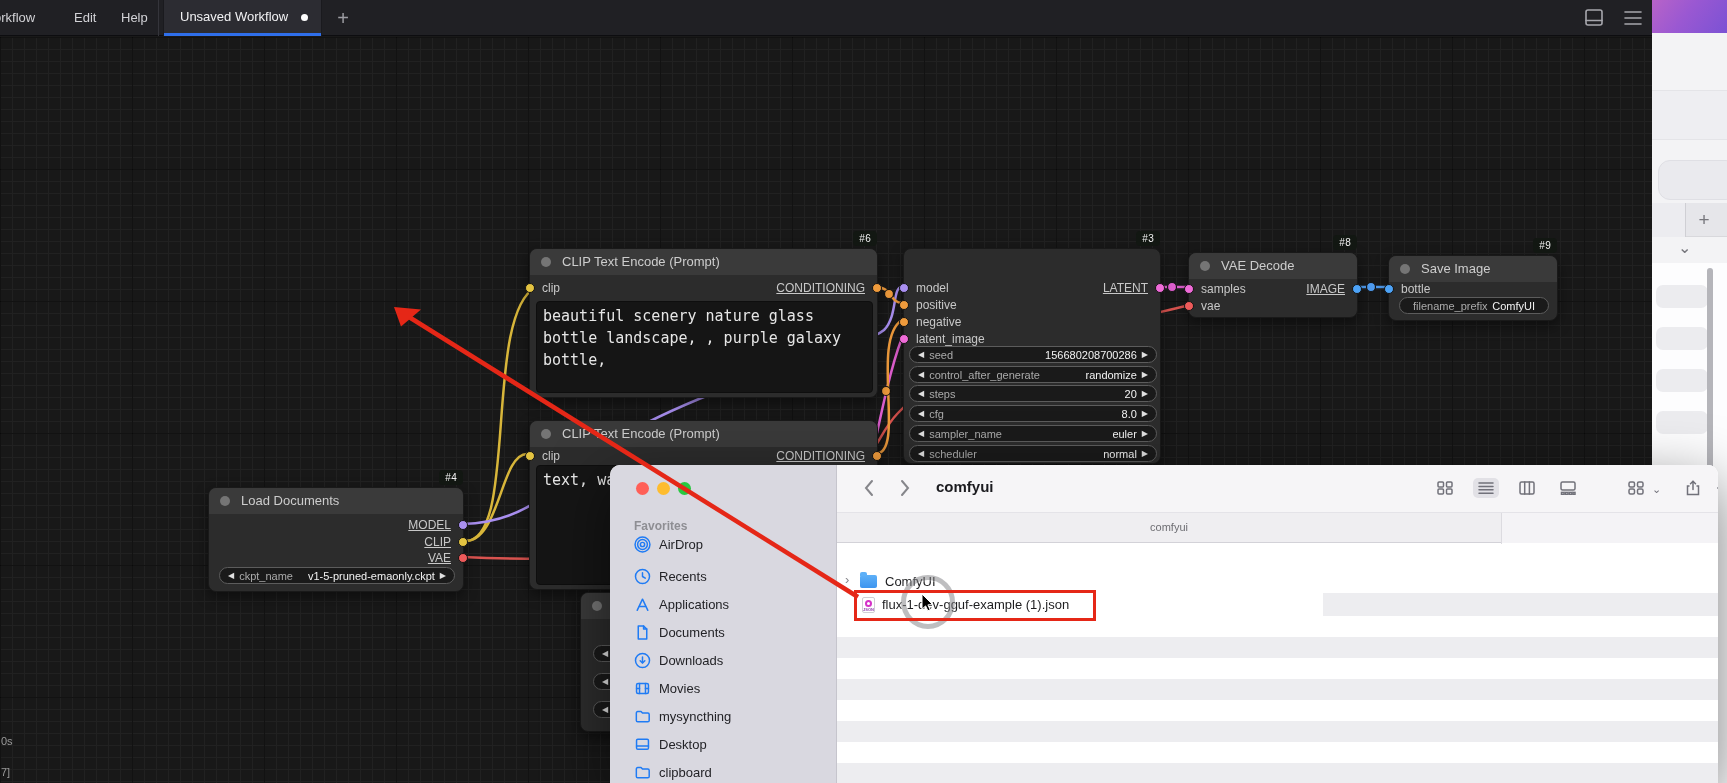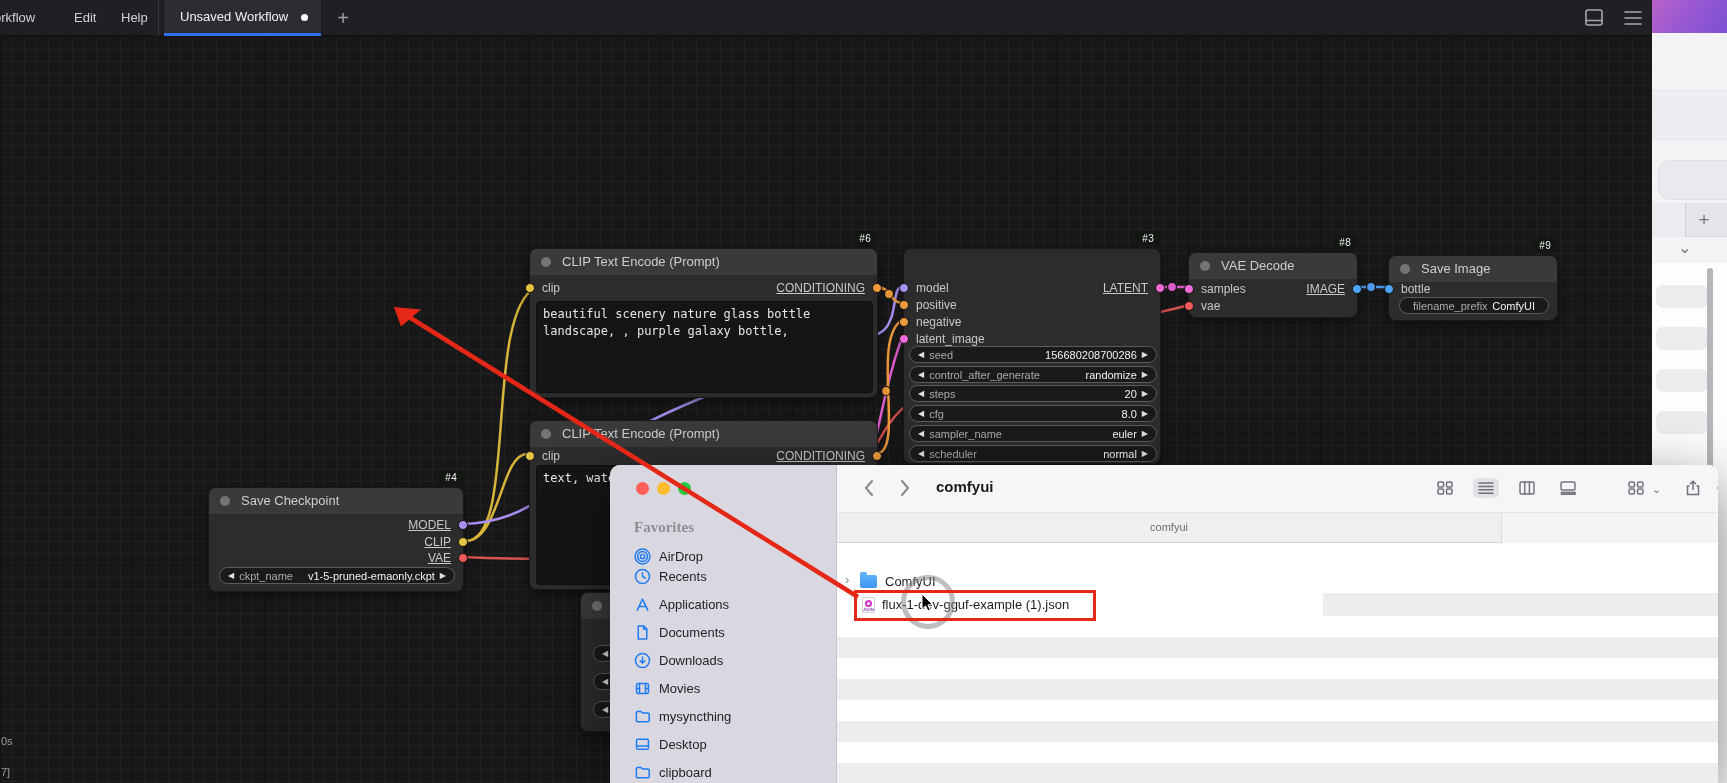--- a/index.html
+++ b/index.html
@@ -61,38 +61,38 @@
   .ndot { position:absolute; left:11px; top:8px; width:10px; height:10px; border-radius:50%; background:#757575; }
   .nrow { position:absolute; left:0; right:0; height:18px; display:flex; align-items:center;
           padding:0 12px; color:#c8c8c8; font-size:12px; }
   .nrow.out { justify-content:flex-end;text-decoration:underline; }
   .pdot { position:absolute; width:10px; height:10px; border-radius:50%; border:1.5px solid #131313; top:50%;
           transform:translateY(-50%); }
   .pdot.pin { left:-5px; } .pdot.pout { right:-5px; }
   .c-yellow{background:#e3c341}.c-orange{background:#ef9b3c}.c-purple{background:#a98ff0}
   .c-pink{background:#ef6bd8}.c-red{background:#ee5a5a}.c-blue{background:#4da3f7}
   .ntext { position:absolute; background:#151515; border:1px solid #0e0e0e; border-radius:4px;
-           color:#e6e6e6; font-family:"DejaVu Sans Mono", monospace; font-size:12px; line-height:1.45;
+           color:#e6e6e6; font-family:"DejaVu Sans Mono", monospace; font-size:15px; line-height:1.45;
            padding:4px 6px; white-space:pre-wrap; }
   .pill { position:absolute; height:17px; background:#1a1a1a; border:1px solid #5c5c5c; border-radius:9px;
           display:flex; align-items:center; padding:0 8px; font-size:11px; color:#ababab; }
   .pill .arr { color:#e0e0e0; font-size:8px; line-height:17px; }
   .pill .pname { margin-left:5px; }
   .pill .sp { flex:1; }
   .pill .pval { color:#f2f2f2; margin-right:5px; }
   .statustxt { position:absolute; left:1px; color:#9a9a9a; font-size:11px; z-index:2; }
 
   
   .finder { position:absolute; left:610px; top:465px; width:1108px; height:318px; z-index:3;
             border-radius:10px 10px 0 0; overflow:hidden; box-shadow:0 18px 60px rgba(0,0,0,.5);
             background:#ffffff; }
   .fsidebar { position:absolute; left:0; top:0; width:227px; height:318px; background:#d9d8e0;
               border-right:1px solid #c6c5cd; }
   .tlight { position:absolute; top:17px; width:13px; height:13px; border-radius:50%; }
-  .fsec { position:absolute; left:24px; top:54px; color:#8e8e93; font-size:15px; font-weight:bold;font-family:Liberation Serif, serif; }
+  .fsec { position:absolute; left:24px; top:54px; color:#8e8e93; font-size:12px; font-weight:bold; }
   .fitem { position:absolute; left:24px; height:22px; display:flex; align-items:center; gap:8px;
            color:#232327; font-size:13px; }
   .fitem svg { width:17px; height:17px; stroke:#1f7bf4; fill:none; stroke-width:1.4;
                stroke-linecap:round; stroke-linejoin:round; flex:0 0 auto; }
   .fmain { position:absolute; left:227px; top:0; width:881px; height:318px; background:#fff; }
   .ftoolbar { position:absolute; left:0; top:0; width:881px; height:47px; background:#f6f5f7; }
   .fnav { position:absolute; top:12px; width:22px; height:22px; }
   .fnav svg { stroke:#86868b; fill:none; stroke-width:2; stroke-linecap:round; }
   .ftitle { position:absolute; left:99px; top:13px; color:#1b1b1f; font-size:15px; font-weight:bold; }
   .vicon { position:absolute; top:13px; width:26px; height:20px; display:flex; align-items:center; justify-content:center; }
@@ -314,21 +314,21 @@
       </div>
       <div class="pill" style="left:10px; top:41px; width:150px">
         <span class="pname">filename_prefix</span>
           <span class="sp"></span>
         <span class="pval">ComfyUI</span>
       </div>
     </div>
 
     <div class="node" style="left:208px; top:487px; width:256px; height:105px">
       <div class="badge">#4</div>
-      <div class="ntitle"><span class="ndot"></span><span>Save Checkpoint</span></div>
+      <div class="ntitle"><span class="ndot"></span><span>Load Documents</span></div>
       <div class="nrow out" style="top:28px">
         <span>MODEL</span>
         <span class="pdot pout c-purple"></span>
       </div>
       <div class="nrow out" style="top:45px">
         <span>CLIP</span>
         <span class="pdot pout c-yellow"></span>
       </div>
       <div class="nrow out" style="top:61px">
         <span>VAE</span>
@@ -363,21 +363,21 @@
     <div class="statustxt" style="top:766px">7]</div>
   </div>
 
   <div class="finder">
     <div class="fsidebar">
       <span class="tlight" style="left:26px; background:#ff5f57"></span>
       <span class="tlight" style="left:47px; background:#febc2e"></span>
       <span class="tlight" style="left:68px; background:#28c840"></span>
       <div class="fsec">Favorites</div>
 
-      <div class="fitem" style="top:80px">
+      <div class="fitem" style="top:68px">
         <svg viewBox="0 0 16 16">
             <circle cx="8" cy="8" r="2"></circle>
             <circle cx="8" cy="8" r="4.6"></circle>
             <circle cx="8" cy="8" r="7"></circle>
           </svg>
         <span>AirDrop</span>
       </div>
       <div class="fitem" style="top:100px">
         <svg viewBox="0 0 16 16">
             <circle cx="8" cy="8" r="6.6"></circle>

